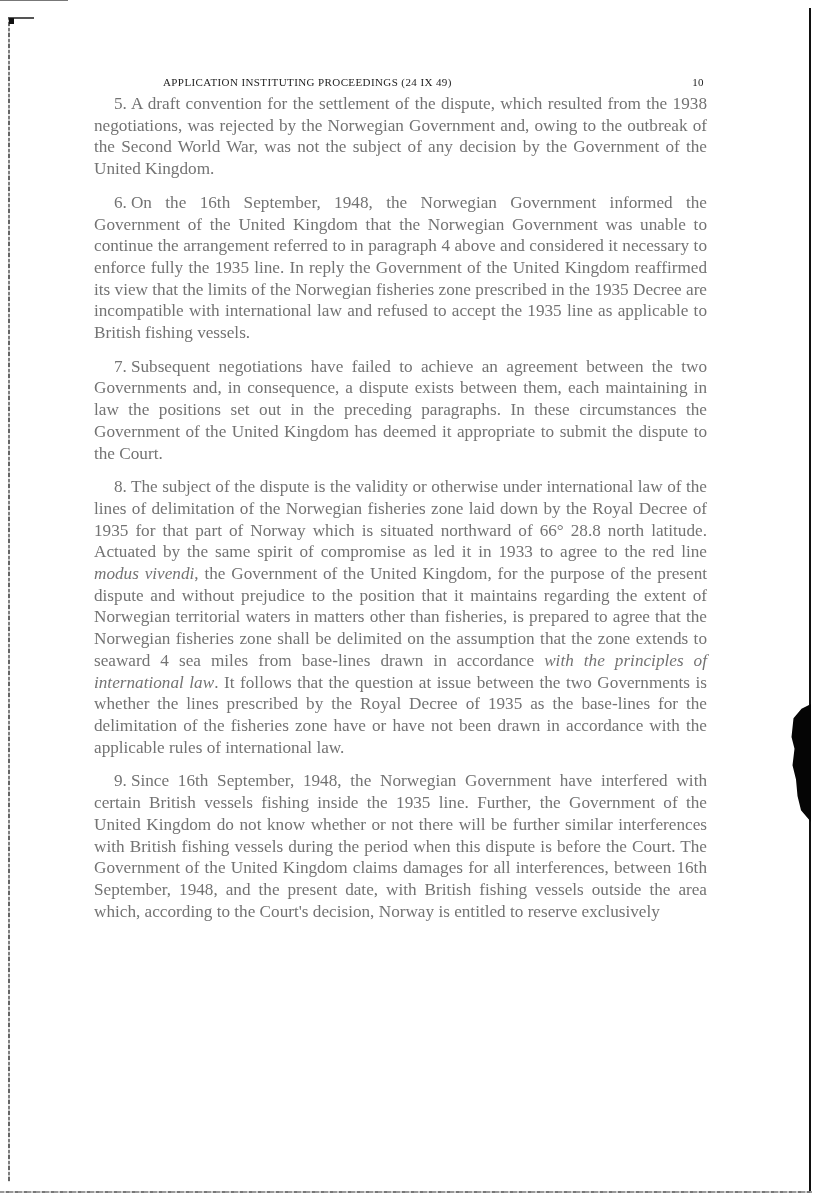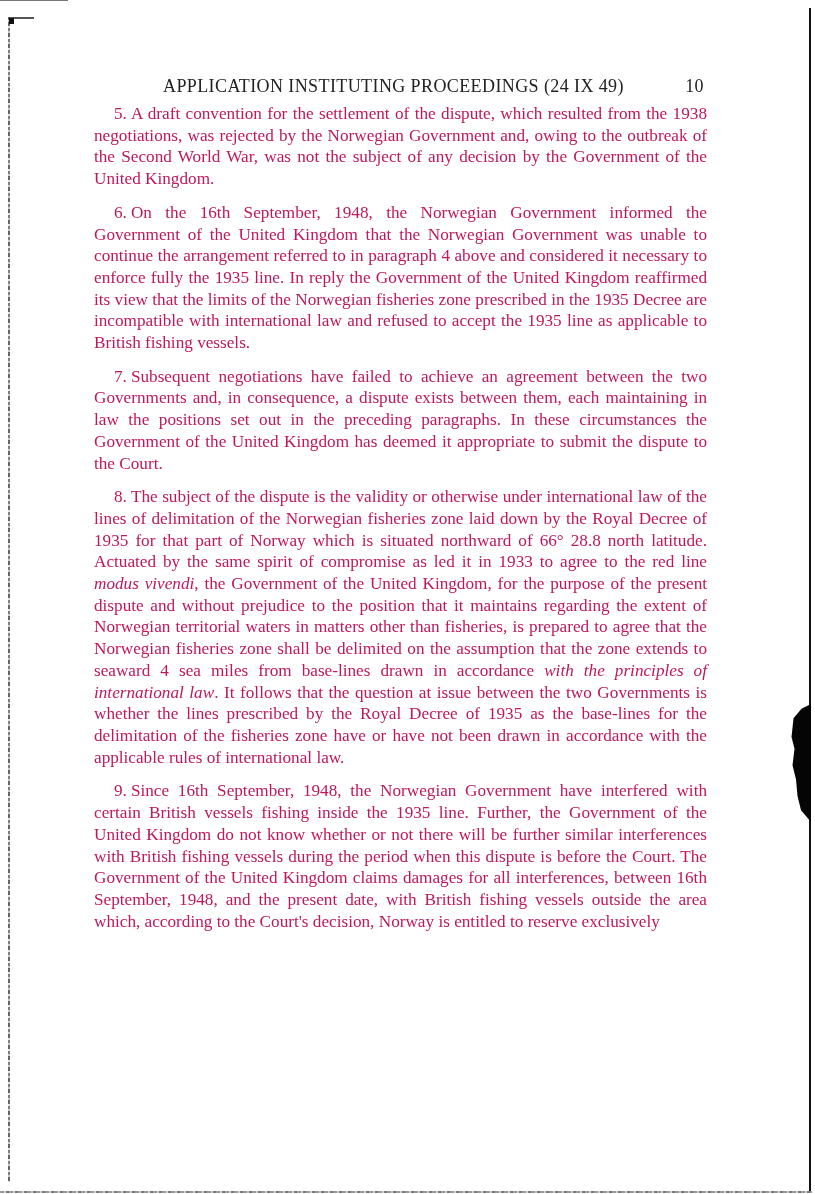--- a/index.html
+++ b/index.html
@@ -20,27 +20,27 @@
   .right-blot {
     position: absolute; left: 786px; top: 704px; width: 25px; height: 118px; background: #050505;
     clip-path: polygon(100% 0, 62% 4%, 30% 12%, 22% 28%, 34% 38%, 26% 52%, 40% 64%, 46% 78%, 60% 90%, 100% 100%);
   }
   .bottom-rule {
     position: absolute; left: 0; top: 1191px; width: 812px; height: 2px;
     background: repeating-linear-gradient(to right, #999 0 4px, #cfcfcf 4px 6px, #777 6px 9px);
   }
   .running-head {
     position: absolute; left: 163px; top: 76px; width: 545px; height: 22px;
-    font-size: 18px; letter-spacing: 0.4px; color: #222;
+    font-size: 11px; letter-spacing: 0.4px; color: #222;
   }
   .running-head .title { position: absolute; left: 0; top: 0; font-variant: small-caps; }
   .running-head .page-number { position: absolute; right: 4px; top: 0; }
   .body-text {
-    position: absolute; left: 94px; top: 103px; width: 613px;
-    font-size: 17.2px; line-height: 21.7px; text-align: justify; color: #be185d;
+    position: absolute; left: 94px; top: 93px; width: 613px;
+    font-size: 17.2px; line-height: 21.7px; text-align: justify; color: #737373;
   }
   .para { margin: 0 0 12px 0; text-indent: 20px; hyphens: none; }
   .para .num { margin-right: 4px; }
   em { }
 </style>
 </head>
 <body>
 
 <div class="top-rule"></div>
 <div class="left-edge"></div>

